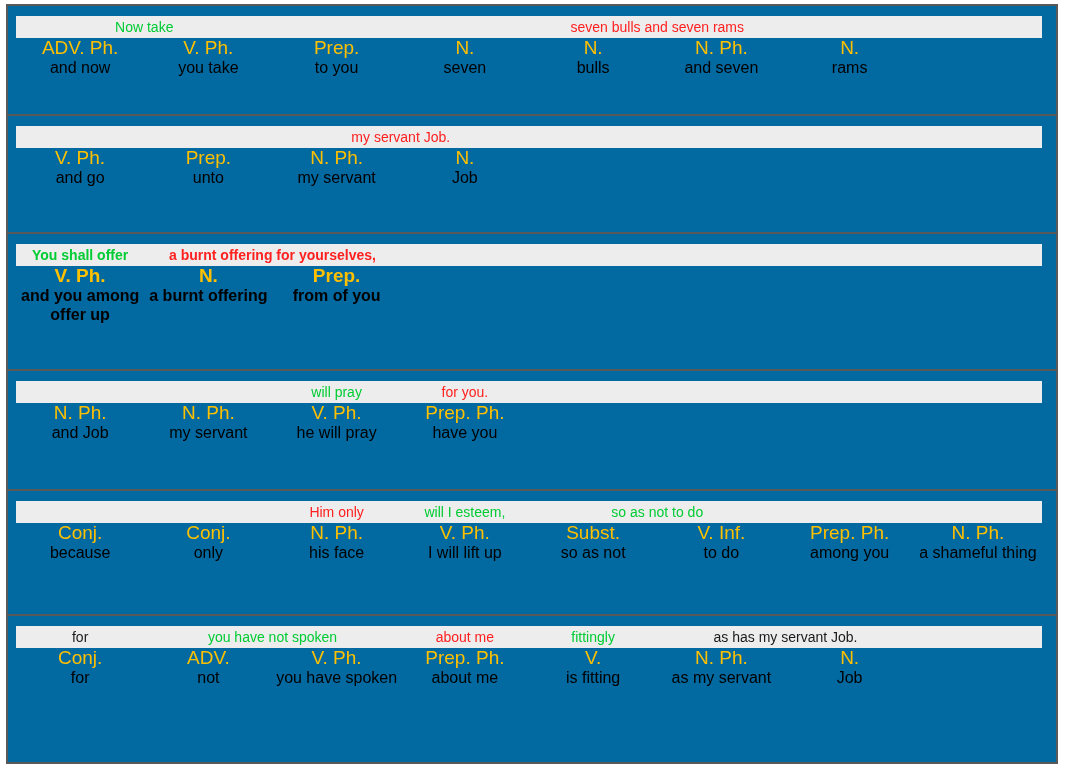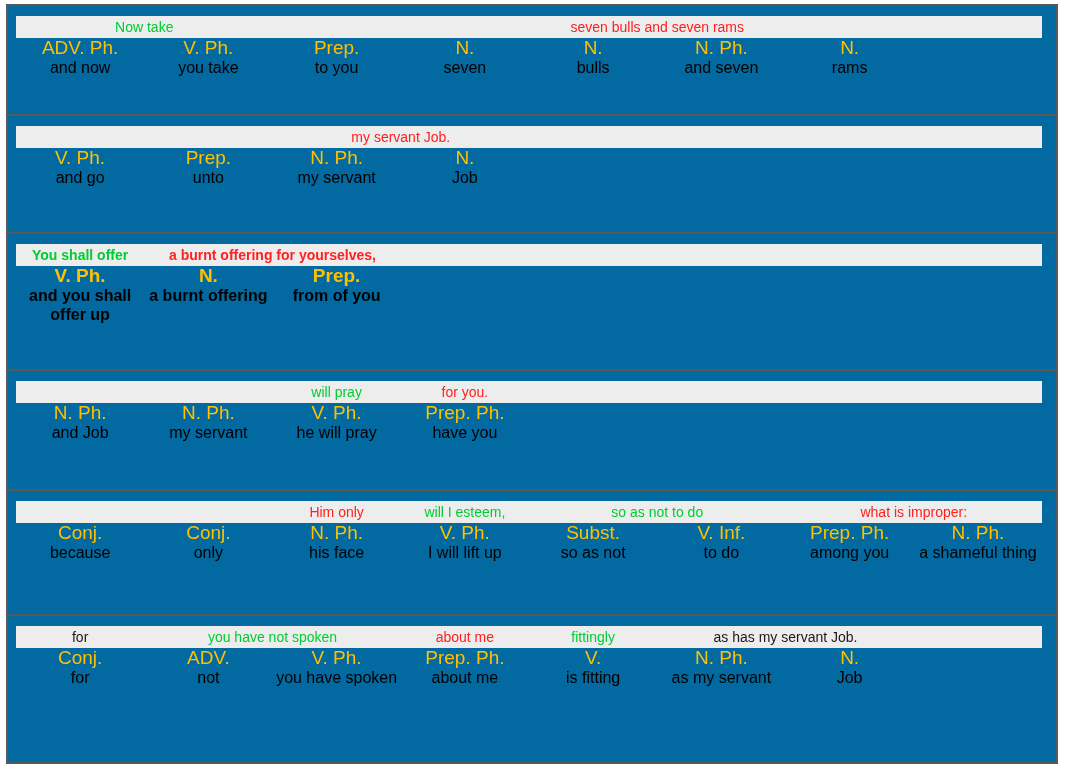--- a/index.html
+++ b/index.html
@@ -169,21 +169,21 @@
       </div>
     </div>
     <div class="verse-row" style="height: 137px; font-weight: bold;">
       <div class="band">
         <div class="band-seg c-green" style="left: 0%; width: 12.5%;">You shall offer</div>
         <div class="band-seg c-red" style="left: 12.5%; width: 25%;">a burnt offering for yourselves,</div>
       </div>
       <div class="cols">
         <div class="col">
           <div class="pos">V. Ph.</div>
-          <div class="gloss">and you shall offer up</div>
+          <div class="gloss">and you among offer up</div>
         </div>
         <div class="col">
           <div class="pos">N.</div>
           <div class="gloss">a burnt offering</div>
         </div>
         <div class="col">
           <div class="pos">Prep.</div>
           <div class="gloss">from of you</div>
         </div>
         <div class="col">
@@ -246,21 +246,20 @@
           <div class="pos"></div>
           <div class="gloss"></div>
         </div>
       </div>
     </div>
     <div class="verse-row" style="height: 125px;">
       <div class="band">
         <div class="band-seg c-red" style="left: 25%; width: 12.5%;">Him only</div>
         <div class="band-seg c-green" style="left: 37.5%; width: 12.5%;">will I esteem,</div>
         <div class="band-seg c-green" style="left: 50%; width: 25%;">so as not to do</div>
-        <div class="band-seg c-red" style="left: 75%; width: 25%;">what is improper:</div>
       </div>
       <div class="cols">
         <div class="col">
           <div class="pos">Conj.</div>
           <div class="gloss">because</div>
         </div>
         <div class="col">
           <div class="pos">Conj.</div>
           <div class="gloss">only</div>
         </div>

